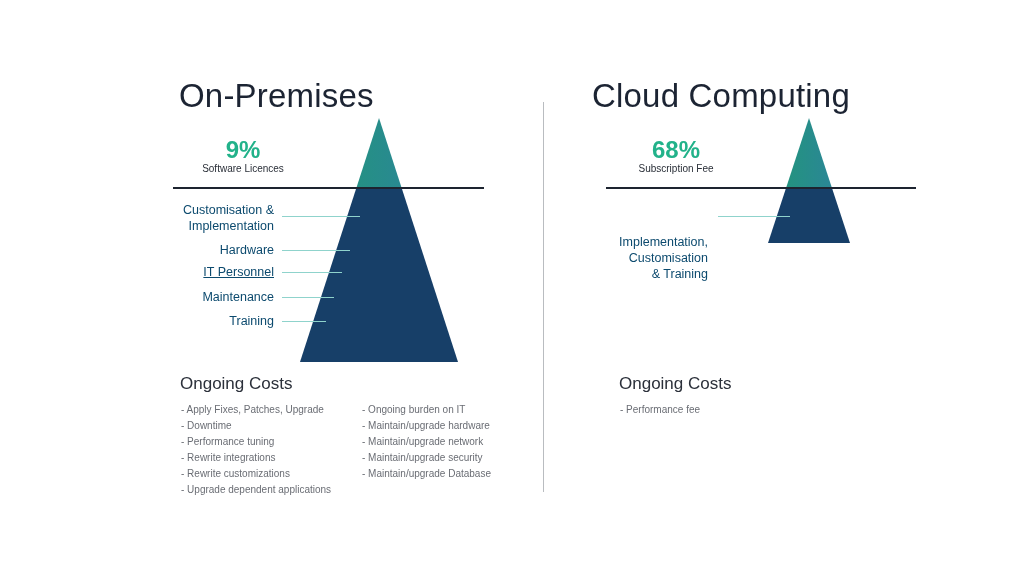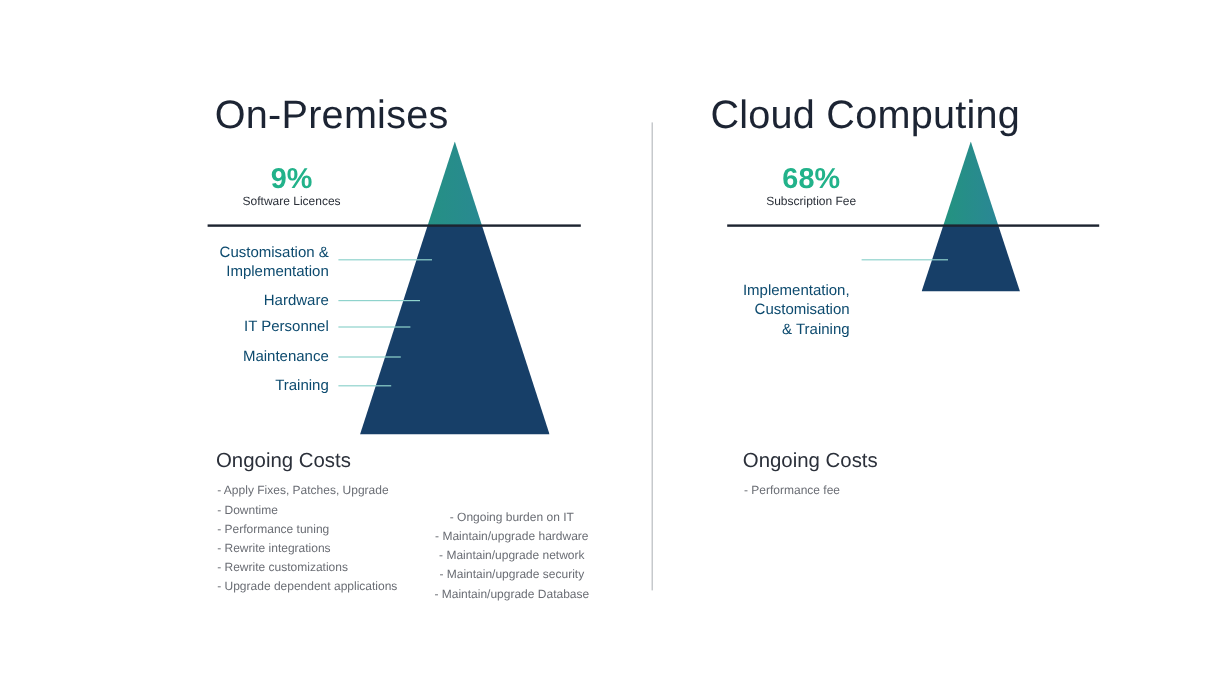--- a/index.html
+++ b/index.html
@@ -54,39 +54,39 @@
 
 <div class="abs tlabel" style="left:160px; top:202px; width:114px;">
   <div>Customisation &amp;</div>
   <div>Implementation</div>
 </div>
 <div class="abs leader" style="left:282px; top:216px; width:78px;"></div>
 
 <div class="abs tlabel" style="left:160px; top:242px; width:114px;">Hardware</div>
 <div class="abs leader" style="left:282px; top:250px; width:68px;"></div>
 
-<div class="abs tlabel" style="left:160px; top:264px; width:114px;">IT Personnel</div>
+<div class="abs tlabel" style="left:160px; top:264px; width:114px;text-decoration:underline;">IT Personnel</div>
 <div class="abs leader" style="left:282px; top:272px; width:60px;"></div>
 
 <div class="abs tlabel" style="left:160px; top:289px; width:114px;">Maintenance</div>
 <div class="abs leader" style="left:282px; top:297px; width:52px;"></div>
 
 <div class="abs tlabel" style="left:160px; top:313px; width:114px;">Training</div>
 <div class="abs leader" style="left:282px; top:321px; width:44px;"></div>
 
 <div class="abs ongoing" style="left:180px; top:374px;">Ongoing Costs</div>
 <div class="abs" style="left:181px; top:402px;">
   <div class="citem">- Apply Fixes, Patches, Upgrade</div>
   <div class="citem">- Downtime</div>
   <div class="citem">- Performance tuning</div>
   <div class="citem">- Rewrite integrations</div>
   <div class="citem">- Rewrite customizations</div>
   <div class="citem">- Upgrade dependent applications</div>
 </div>
-<div class="abs" style="left:362px; top:424px;text-align:center;">
+<div class="abs" style="left:362px; top:402px;">
   <div class="citem">- Ongoing burden on IT</div>
   <div class="citem">- Maintain/upgrade hardware</div>
   <div class="citem">- Maintain/upgrade network</div>
   <div class="citem">- Maintain/upgrade security</div>
   <div class="citem">- Maintain/upgrade Database</div>
 </div>
 
 <div class="abs divider" style="left:543px; top:102px; height:390px;"></div>
 
 <div class="abs title" style="left:592px; top:77px;">Cloud Computing</div>

